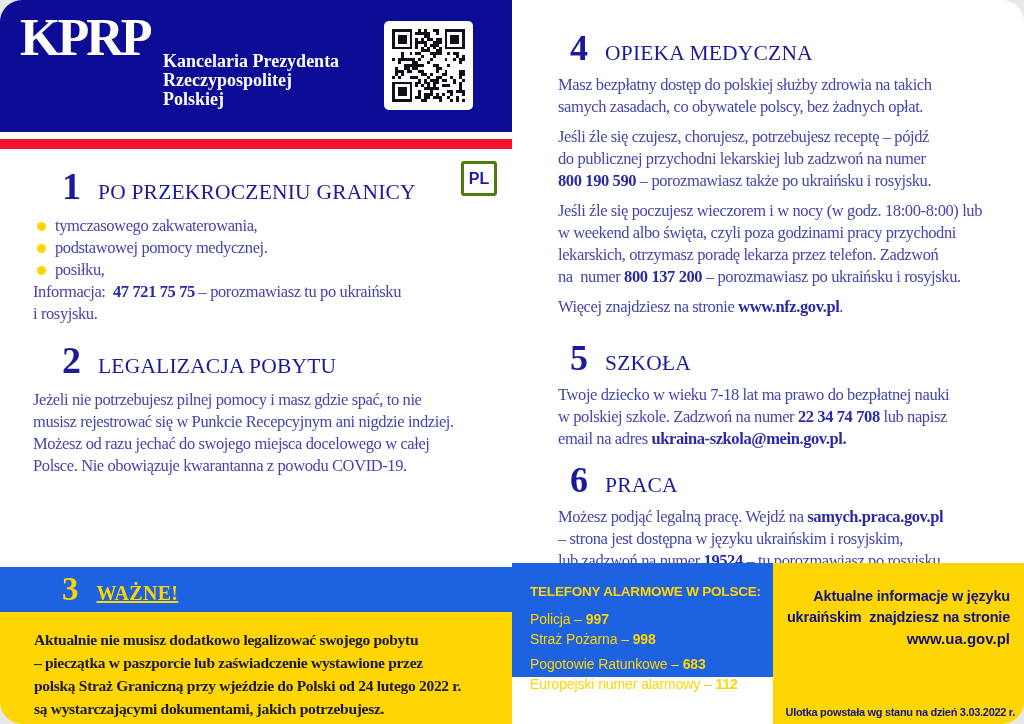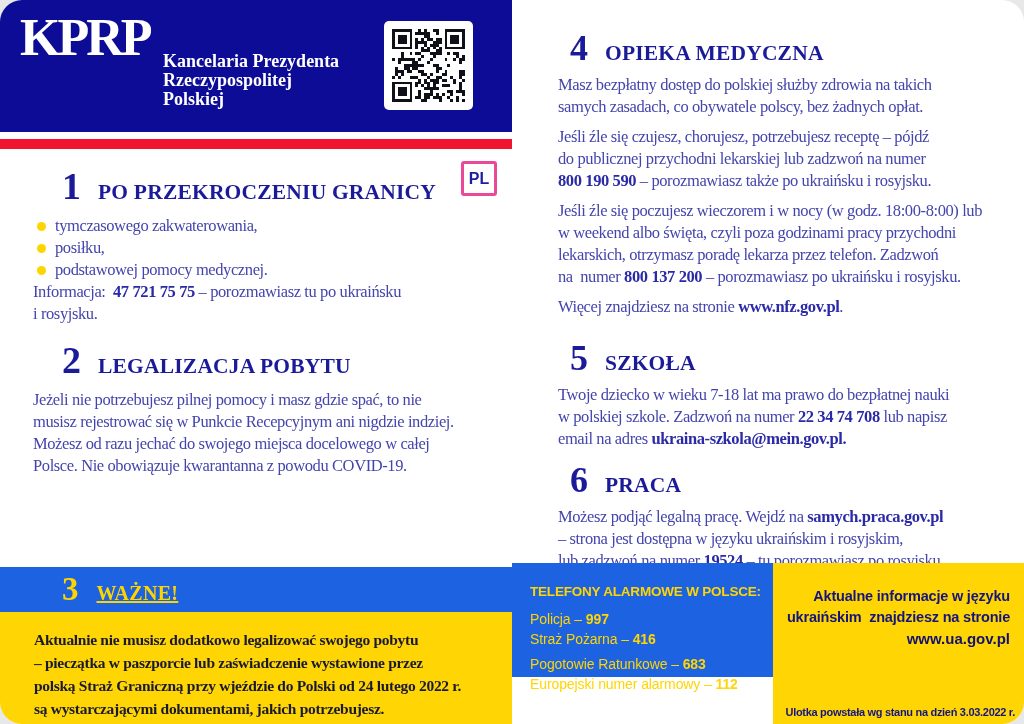--- a/index.html
+++ b/index.html
@@ -11,29 +11,29 @@
         font-weight:700;font-size:52px;letter-spacing:-3px;}
   .org{position:absolute;left:163px;top:24px;color:#fff;font-weight:700;font-size:18px;
        line-height:19px;white-space:pre;margin-top:28px;}
   .qr{position:absolute;left:384px;top:21px;width:89px;height:89px;background:#fff;
       border-radius:5px;box-sizing:border-box;padding:8px;}
   .qr svg{display:block;width:73px;height:73px;}
   .stripe-wh{position:absolute;left:0;top:132px;width:512px;height:7px;background:#fdfdff;}
   .stripe-red{position:absolute;left:0;top:139px;width:512px;height:10px;background:#F0142F;}
   
   .pl-badge{position:absolute;left:461px;top:161px;width:36px;height:35px;background:#fff;
-            border:3px solid #ec4899;border-radius:3px;box-sizing:border-box;
+            border:3px solid #4d7c0f;border-radius:3px;box-sizing:border-box;
             display:flex;align-items:center;justify-content:center;
             font-family:"Liberation Sans",sans-serif;font-weight:700;font-size:16px;color:#1D1DA0;}
   
   .col-left{position:absolute;left:0;top:149px;width:512px;height:416px;}
   .col-right{position:absolute;left:512px;top:0;width:512px;height:563px;}
   .sec-head{display:flex;align-items:baseline;color:#1B1B99;}
   .sec-num{font-weight:700;font-size:38px;line-height:1;}
-  .sec-title{margin:15px 0 0 17px;font-weight:700;font-size:21.5px;letter-spacing:.2px;}
+  .sec-title{margin:15px 0 0 17px;font-weight:400;font-size:21.5px;letter-spacing:.2px;}
   .col-left .sec-head{margin:16px 0 10px 62px;}
   .col-left section + section .sec-head{margin-top:14px;}
   .col-right .sec-head{margin:26px 0 8px 58px;}
   .col-right .sec-num{font-size:36px;}
   .col-right section + section .sec-head{margin-top:18px;}
   .col-right section:last-child .sec-head{margin-top:8px;}
   .sec-body{margin-left:33px;width:474px;color:#4444AD;font-size:16.5px;line-height:22px;
             letter-spacing:-0.4px;}
   .col-right .sec-body{margin-left:46px;width:466px;line-height:22px;}
   .body-p{margin:0;white-space:pre;}
@@ -372,22 +372,22 @@
 
   <main class="col-left" id="left-col">
       <section>
         <div class="sec-head">
           <span class="sec-num">1</span>
           <h2 class="sec-title">PO PRZEKROCZENIU GRANICY</h2>
         </div>
         <div class="sec-body">
           <ul class="bullets">
             <li>tymczasowego zakwaterowania,</li>
+            <li>podstawowej pomocy medycznej.</li>
             <li>posiłku,</li>
-            <li>podstawowej pomocy medycznej.</li>
           </ul>
           <p class="body-p">Informacja:  <b>47 721 75 75</b> – porozmawiasz tu po ukraińsku
 i rosyjsku.</p>
         </div>
       </section>
       <section>
         <div class="sec-head">
           <span class="sec-num">2</span>
           <h2 class="sec-title">LEGALIZACJA POBYTU</h2>
         </div>
@@ -450,21 +450,21 @@
     <p>Aktualnie nie musisz dodatkowo legalizować swojego pobytu
 – pieczątka w paszporcie lub zaświadczenie wystawione przez
 polską Straż Graniczną przy wjeździe do Polski od 24 lutego 2022 r.
 są wystarczającymi dokumentami, jakich potrzebujesz.</p>
   </div>
 
   <div class="panel-em">
     <div class="em-title">TELEFONY ALARMOWE W POLSCE:</div>
     <div id="em-list">
         <div class="em-line">Policja – <b>997</b></div>
-        <div class="em-line">Straż Pożarna – <b>416</b></div>
+        <div class="em-line">Straż Pożarna – <b>998</b></div>
         <div class="em-line gap">Pogotowie Ratunkowe – <b>683</b></div>
         <div class="em-line">Europejski numer alarmowy – <b>112</b></div>
       </div>
   </div>
 
   <div class="panel-info">
     <div class="info-lines">Aktualne informacje w języku
 ukraińskim  znajdziesz na stronie</div>
     <div class="info-url">www.ua.gov.pl</div>
     <div class="footnote">Ulotka powstała wg stanu na dzień 3.03.2022 r.</div>

